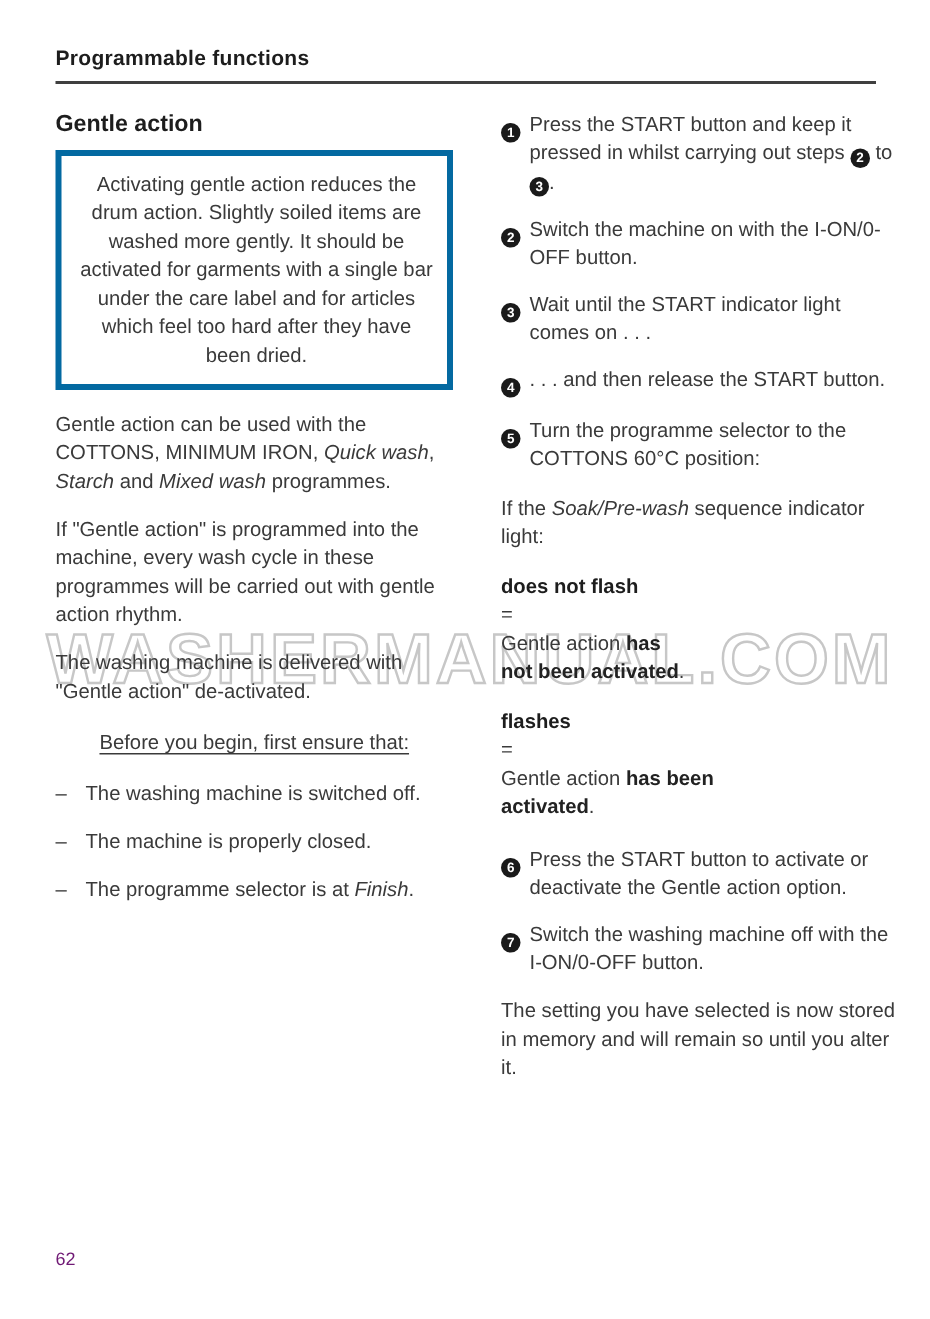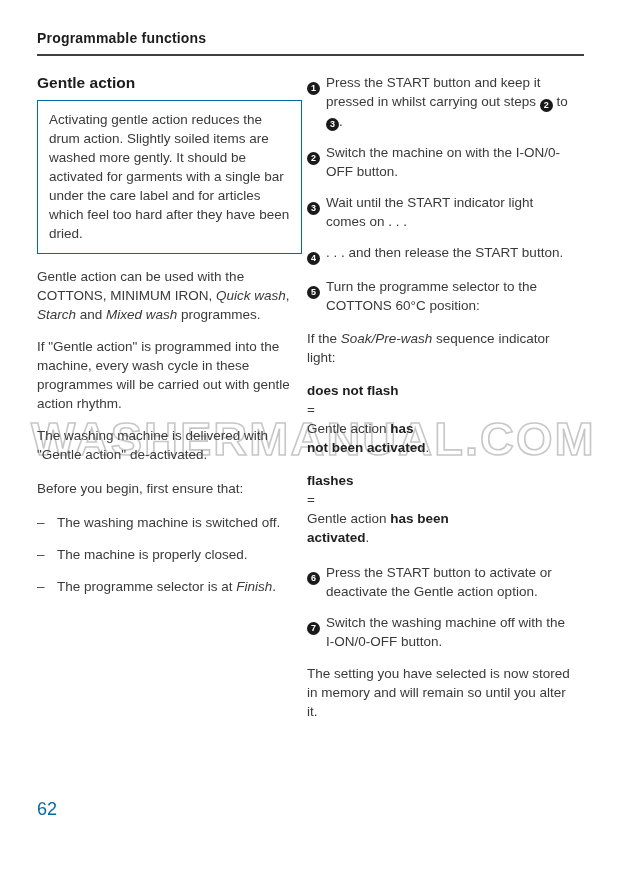--- a/index.html
+++ b/index.html
@@ -23,47 +23,50 @@
     margin: 0;
     font-size: 14px;
     font-weight: bold;
     color: #1d1d1d;
     letter-spacing: 0.2px;
   }
   .columns {
     position: relative;
     z-index: 1;
     display: flex;
-    gap: 5px;
+    gap: 32px;
     margin: 17px 36px 0 37px;
   }
   .col { width: 265px; flex: none; font-size: 13.5px; line-height: 19px; }
   h2.section-title {
     margin: 0;
     font-size: 15.5px;
     font-weight: bold;
     color: #1d1d1d;
   }
   .note-box {
-    border: 1px solid #0369a1;
+    border: 4px solid #0369a1;
     margin-top: 8px;
     padding: 9px 8px 10px 11px;
+    text-align: center;
   }
   p { margin: 0; }
   .para { margin-top: 13px; }
   .it { font-style: italic; }
   .b { font-weight: bold; color: #222; }
   .bold-para {
     margin-top: 17px;
     font-weight: bold;
     color: #1d1d1d;
   }
   .ensure {
     margin-top: 15px;
+    text-decoration: underline;
     text-underline-offset: 3px;
+    text-align: center;
   }
   .bullets { margin-top: 15px; }
   .bullet { display: flex; margin-bottom: 13px; }
   .bullet .dash { width: 20px; flex: none; }
   .badge {
     display: inline-flex;
     width: 13px; height: 13px;
     border-radius: 50%;
     background: #1a1a1a;
     color: #fff;
@@ -96,23 +99,23 @@
     font-size: 47px;
     font-weight: bold;
     letter-spacing: 2px;
     white-space: nowrap;
     color: transparent;
     -webkit-text-stroke: 1.6px #c7c7c7;
     pointer-events: none;
   }
   .page-number {
     position: absolute;
-    left: 37px; top: 799px;
-    font-size: 18px;
-    color: #0369a1;
+    left: 37px; top: 832px;
+    font-size: 12px;
+    color: #701a75;
   }
 </style>
 </head>
 <body>
 
 <div class="page">
 
   <div class="watermark">WASHERMANUAL.COM</div>
 
   <div class="header">

